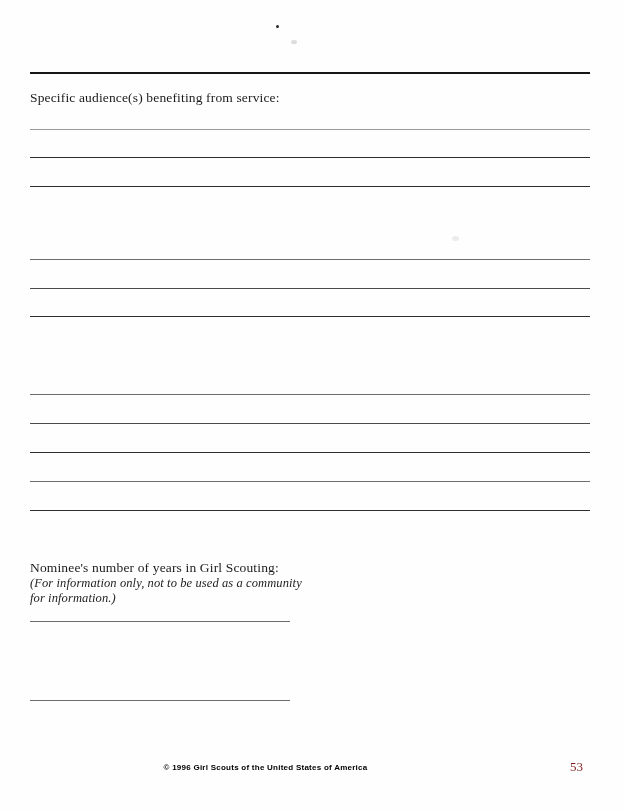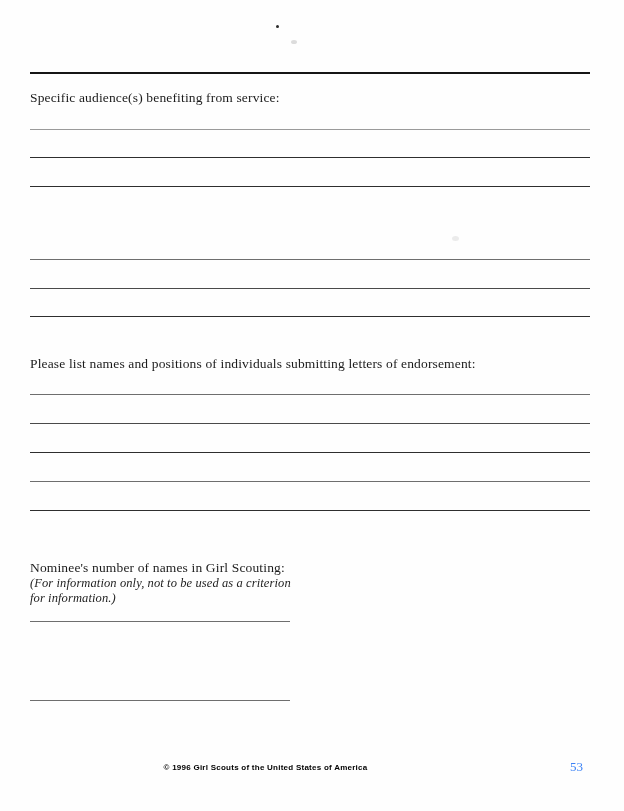--- a/index.html
+++ b/index.html
@@ -62,21 +62,21 @@
     font-weight: bold;
     font-size: 8px;
     letter-spacing: 0.25px;
     color: #000000;
   }
   .page-number {
     position: absolute;
     top: 759px;
     left: 570px;
     font-size: 13px;
-    color: #3b82f6;
+    color: #7f1d1d;
   }
   .speck {
     position: absolute;
     border-radius: 50%;
   }
   .speck-1 { top: 25px;  left: 276px; width: 3px; height: 3px; background: #2a2a2a; }
   .speck-2 { top: 40px;  left: 291px; width: 6px; height: 4px; background: #dcdcdc; }
   .speck-3 { top: 236px; left: 452px; width: 7px; height: 5px; background: #ebebeb; }
 </style>
 </head>
@@ -92,29 +92,28 @@
 
   <div class="label" style="top:90px">Specific audience(s) benefiting from service:</div>
   <div class="wline c-light" style="top:129px"></div>
   <div class="wline c-dark" style="top:157px"></div>
   <div class="wline c-dark" style="top:186px"></div>
 
   <div class="wline c-soft" style="top:259px"></div>
   <div class="wline c-mid" style="top:288px"></div>
   <div class="wline c-dark" style="top:316px"></div>
 
-  <div class="label" style="top:356px">Please list names and positions of individuals submitting letters of endorsement:</div>
   <div class="wline c-soft" style="top:394px"></div>
   <div class="wline c-mid" style="top:423px"></div>
   <div class="wline c-dark" style="top:452px"></div>
   <div class="wline c-soft" style="top:481px"></div>
   <div class="wline c-dark" style="top:510px"></div>
 
-  <div class="label" style="top:560px">Nominee's number of names in Girl Scouting:</div>
-  <div class="note" style="top:576px">(For information only, not to be used as a criterion</div>
+  <div class="label" style="top:560px">Nominee's number of years in Girl Scouting:</div>
+  <div class="note" style="top:576px">(For information only, not to be used as a community</div>
   <div class="note" style="top:591px">for information.)</div>
   <div class="wline short c-soft" style="top:621px"></div>
 
   <div class="wline short c-soft" style="top:700px"></div>
 
   <div class="footer-copyright">© 1996 Girl Scouts of the United States of America</div>
   <div class="page-number">53</div>
 
 </div>
 

